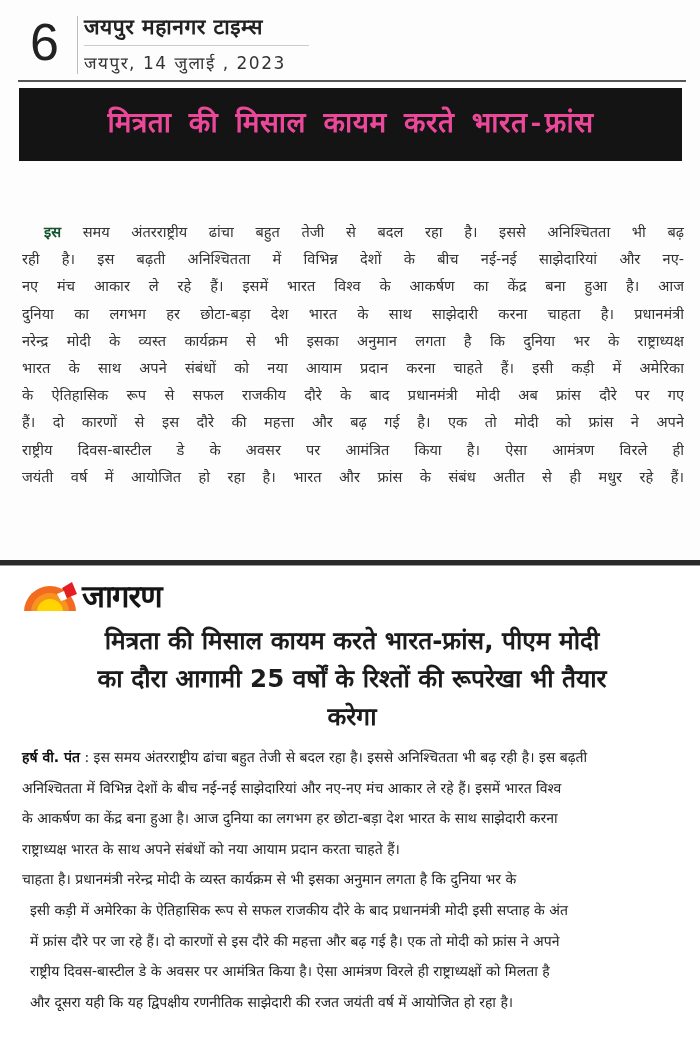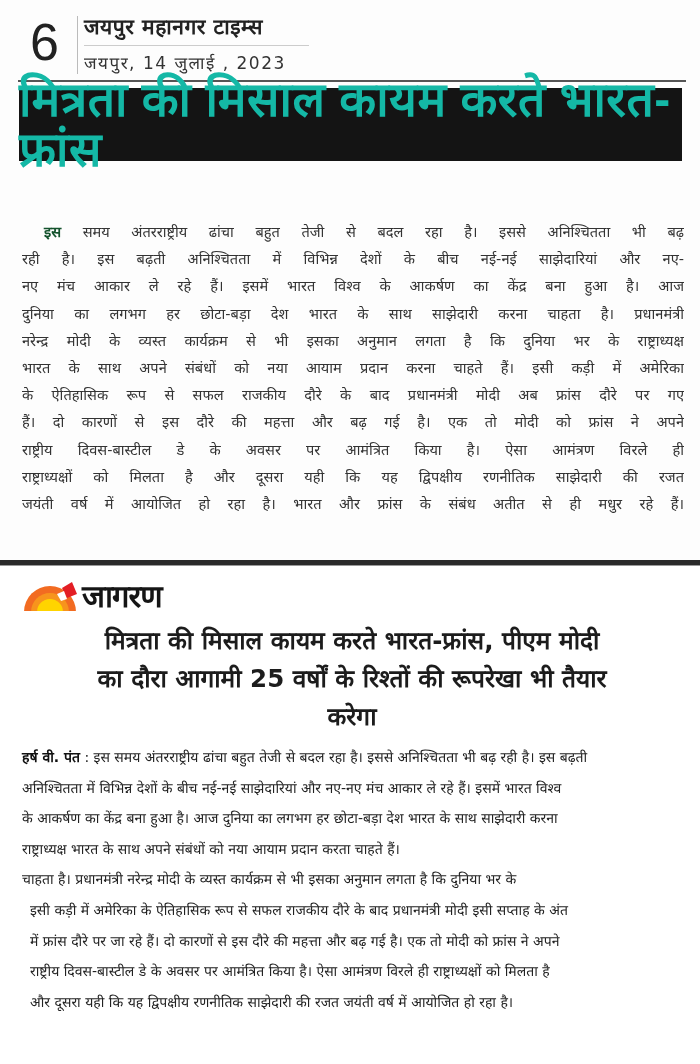--- a/index.html
+++ b/index.html
@@ -10,21 +10,21 @@
   .clip { position: absolute; left: 0; top: 0; width: 700px; height: 566px; background: #fdfdfd; }
   .masthead { position: absolute; left: 0; top: 0; width: 700px; height: 80px; }
   .page-num { position: absolute; left: 30px; top: 12px; font-family: "Liberation Sans", sans-serif; font-size: 52px; line-height: 60px; color: #222; }
   .mast-rule-v { position: absolute; left: 77px; top: 16px; width: 1px; height: 58px; background: #bbb; }
   .paper-name { position: absolute; left: 84px; top: 14px; font-family: "DejaVu Sans", sans-serif; font-weight: bold; font-size: 21px; line-height: 26px; color: #222; letter-spacing: 0.5px; }
   .mast-rule-h { position: absolute; left: 84px; top: 45px; width: 225px; height: 1px; background: #ccc; }
   .dateline { position: absolute; left: 84px; top: 52px; font-family: "DejaVu Sans", sans-serif; font-size: 17px; line-height: 22px; color: #333; letter-spacing: 1.5px; }
   .top-rule { position: absolute; left: 18px; top: 80px; width: 668px; height: 2px; background: #555; }
 
   .headline-band { position: absolute; left: 19px; top: 88px; width: 663px; height: 73px; background: #141414; display: flex; align-items: center; justify-content: center; }
-  .headline-band span { color: #14b8a6; font-family: Liberation Sans, sans-serif; font-weight: bold; font-size: 48px; line-height: 50px; letter-spacing: 0.5px; }
+  .headline-band span { color: #ec4899; font-family: Liberation Mono, monospace; font-weight: bold; font-size: 28px; line-height: 50px; letter-spacing: 0.5px; }
 
   .subhead { position: absolute; left: 19px; top: 170px; width: 663px; text-align: center; font-family: "DejaVu Sans", sans-serif; font-weight: bold; font-size: 23px; line-height: 34px; color: #1a1a1a; white-space: nowrap; }
 
   .clip-body { position: absolute; left: 22px; top: 218px; width: 662px; font-family: "DejaVu Sans", sans-serif; font-size: 14.6px; line-height: 27.2px; color: #333; text-align: justify; text-align-last: justify; }
   .clip-body .line { display: block; height: 27.2px; white-space: nowrap; overflow: hidden; text-align: justify; text-align-last: justify; }
   .clip-body .lead { font-weight: bold; color: #14532d; }
   .clip-body .indent { padding-left: 22px; }
   .clip-body .last { text-align-last: justify; }
 
   .bottom-rule { position: absolute; left: 0; top: 560px; width: 700px; height: 5px; background: #2a2a2a; }
@@ -65,21 +65,20 @@
   <div class="clip-body">
     <span class="line indent"><b class="lead">इस</b><span> समय अंतरराष्ट्रीय ढांचा बहुत तेजी से बदल रहा है। इससे अनिश्चितता भी बढ़</span></span>
     <span class="line">रही है। इस बढ़ती अनिश्चितता में विभिन्न देशों के बीच नई-नई साझेदारियां और नए-</span>
     <span class="line">नए मंच आकार ले रहे हैं। इसमें भारत विश्व के आकर्षण का केंद्र बना हुआ है। आज</span>
     <span class="line">दुनिया का लगभग हर छोटा-बड़ा देश भारत के साथ साझेदारी करना चाहता है। प्रधानमंत्री</span>
     <span class="line">नरेन्द्र मोदी के व्यस्त कार्यक्रम से भी इसका अनुमान लगता है कि दुनिया भर के राष्ट्राध्यक्ष</span>
     <span class="line">भारत के साथ अपने संबंधों को नया आयाम प्रदान करना चाहते हैं। इसी कड़ी में अमेरिका</span>
     <span class="line">के ऐतिहासिक रूप से सफल राजकीय दौरे के बाद प्रधानमंत्री मोदी अब फ्रांस दौरे पर गए</span>
     <span class="line">हैं। दो कारणों से इस दौरे की महत्ता और बढ़ गई है। एक तो मोदी को फ्रांस ने अपने</span>
     <span class="line">राष्ट्रीय दिवस-बास्टील डे के अवसर पर आमंत्रित किया है। ऐसा आमंत्रण विरले ही</span>
-    <span class="line">राष्ट्राध्यक्षों को मिलता है और दूसरा यही कि यह द्विपक्षीय रणनीतिक साझेदारी की रजत</span>
     <span class="line last">जयंती वर्ष में आयोजित हो रहा है। भारत और फ्रांस के संबंध अतीत से ही मधुर रहे हैं।</span>
   </div>
 
   <div class="bottom-rule"></div>
 </section>
 
 <section class="jagran">
   <div class="logo">
     <svg class="sun" viewBox="0 0 56 32" width="56" height="32">
       <path d="M2 32 A26 26 0 0 1 54 32 Z" fill="#f26b21"></path>

